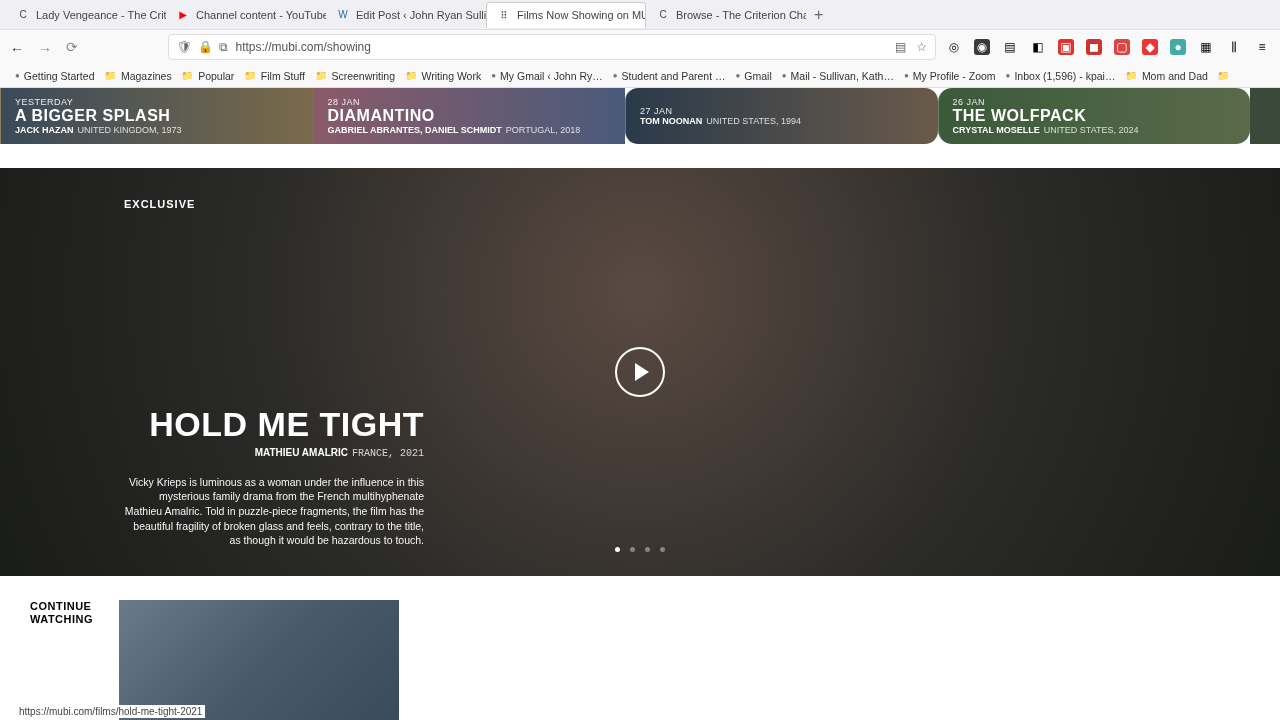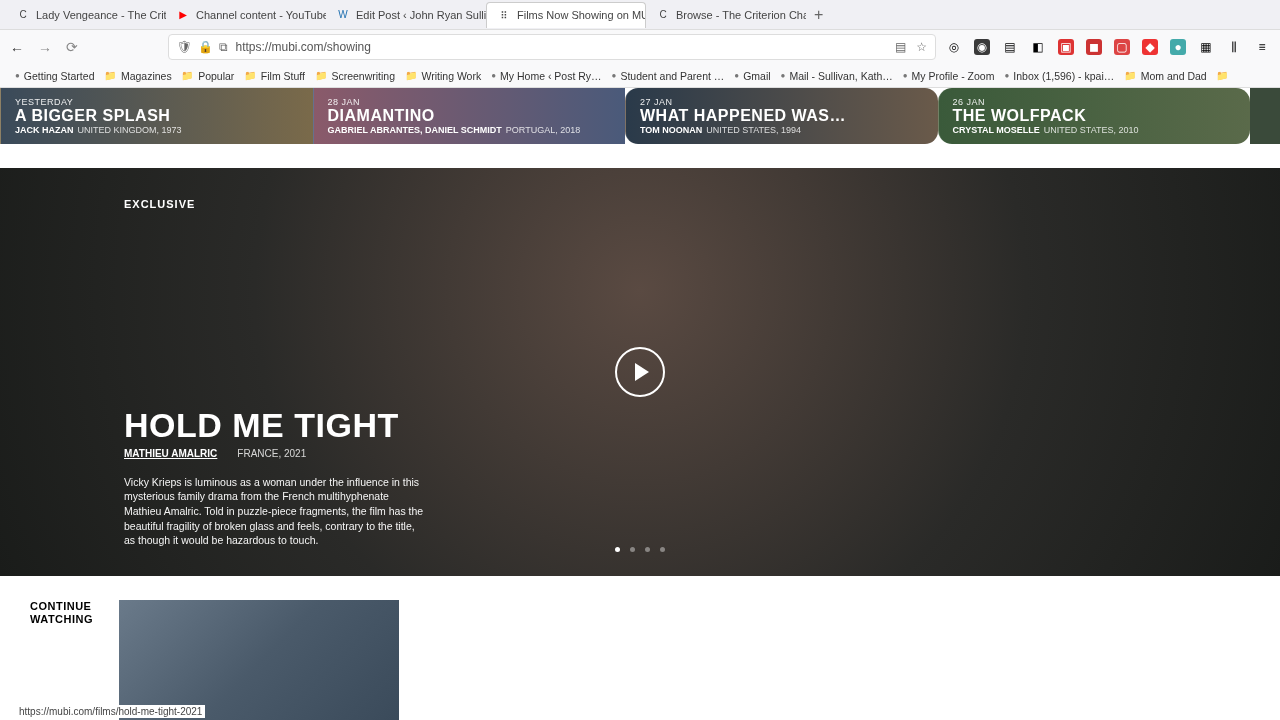--- a/index.html
+++ b/index.html
@@ -40,27 +40,27 @@
 .film-card.c4 { background: linear-gradient(90deg, #3a5a3a 0%, #5a6a4a 100%); border-radius: 14px; }
 .strip-edge { width: 30px; background: #3a4a3a; }
 .film-date { font-size: 9px; letter-spacing: 0.5px; opacity: 0.9; }
 .film-title { font-size: 16px; font-weight: 700; letter-spacing: 0.5px; }
 .film-meta { font-size: 9px; }
 .film-meta .dir { font-weight: 700; margin-top: 29px; }
 .film-meta .loc { opacity: 0.8; margin-left: 4px; }
 .gap { height: 24px; background: #fff; }
 
 
-.hero { position: relative; height: 408px; background: radial-gradient(circle at 50% 30%, #5a4a42 0%, #2a2a28 55%, #1a1c1a 100%); color: #fff; cursor: pointer; }
+.hero { position: relative; height: 408px; background: radial-gradient(circle at 50% 30%, #5a4a42 0%, #2a2a28 55%, #1a1c1a 100%); color: #fff; cursor: pointer; text-align: right; }
 .hero-badge { position: absolute; top: 30px; left: 124px; font-size: 11px; font-weight: 700; letter-spacing: 1px; }
 .hero-info { position: absolute; left: 124px; bottom: 28px; max-width: 300px; }
 .hero-title { font-size: 34px; font-weight: 800; line-height: 0.95; letter-spacing: 0.5px; }
 .hero-meta { font-size: 10px; margin-top: 6px; }
-.hero-meta .dir { font-weight: 700; text-decoration: underline; }
-.hero-meta .loc { opacity: 0.8; margin-left: 20px; }
+.hero-meta .dir { font-weight: 700; }
+.hero-meta .loc { opacity: 0.8; margin-left: 4px; font-family: Liberation Mono, monospace; }
 .hero-desc { font-size: 10.5px; line-height: 1.4; margin-top: 16px; opacity: 0.95; }
 .play-btn { position: absolute; top: 50%; left: 50%; transform: translate(-50%, -50%); width: 50px; height: 50px; border: 2px solid #fff; border-radius: 50%; display: flex; align-items: center; justify-content: center; cursor: pointer; }
 .play-btn::after { content: ""; border-left: 14px solid #fff; border-top: 9px solid transparent; border-bottom: 9px solid transparent; margin-left: 3px; }
 .dots { position: absolute; bottom: 24px; left: 50%; transform: translateX(-50%); display: flex; gap: 10px; }
 .dot { width: 5px; height: 5px; border-radius: 50%; background: rgba(255,255,255,0.4); cursor: pointer; }
 .dot.active { background: #fff; }
 
 
 .cw { display: flex; padding: 24px 30px 0; gap: 26px; align-items: flex-start; }
 .cw-label { font-size: 11px; font-weight: 700; letter-spacing: 0.5px; line-height: 1.2; }
@@ -148,21 +148,21 @@
   <div class="bm bm-folder">
       <span>Film Stuff</span>
     </div>
   <div class="bm bm-folder">
       <span>Screenwriting</span>
     </div>
   <div class="bm bm-folder">
       <span>Writing Work</span>
     </div>
   <div class="bm bm-item">
-      <span>My Home ‹ Post Ry…</span>
+      <span>My Gmail ‹ John Ry…</span>
     </div>
   <div class="bm bm-item">
       <span>Student and Parent …</span>
     </div>
   <div class="bm bm-item">
       <span>Gmail</span>
     </div>
   <div class="bm bm-item">
       <span>Mail - Sullivan, Kath…</span>
     </div>
@@ -186,27 +186,26 @@
       <div class="film-title">A BIGGER SPLASH</div>
       <div class="film-meta"><span class="dir">JACK HAZAN</span><span class="loc">UNITED KINGDOM, 1973</span></div>
     </div>
     <div class="film-card c2">
       <div class="film-date">28 JAN</div>
       <div class="film-title">DIAMANTINO</div>
       <div class="film-meta"><span class="dir">GABRIEL ABRANTES, DANIEL SCHMIDT</span><span class="loc">PORTUGAL, 2018</span></div>
     </div>
     <div class="film-card c3">
       <div class="film-date">27 JAN</div>
-      <div class="film-title">WHAT HAPPENED WAS…</div>
       <div class="film-meta"><span class="dir">TOM NOONAN</span><span class="loc">UNITED STATES, 1994</span></div>
     </div>
     <div class="film-card c4">
       <div class="film-date">26 JAN</div>
       <div class="film-title">THE WOLFPACK</div>
-      <div class="film-meta"><span class="dir">CRYSTAL MOSELLE</span><span class="loc">UNITED STATES, 2010</span></div>
+      <div class="film-meta"><span class="dir">CRYSTAL MOSELLE</span><span class="loc">UNITED STATES, 2024</span></div>
     </div>
     <div class="strip-edge"></div>
   </div>
 
   <div class="gap"></div>
 
   <div class="hero">
     <div class="hero-badge">EXCLUSIVE</div>
     <div class="play-btn"></div>
     <div class="hero-info">

